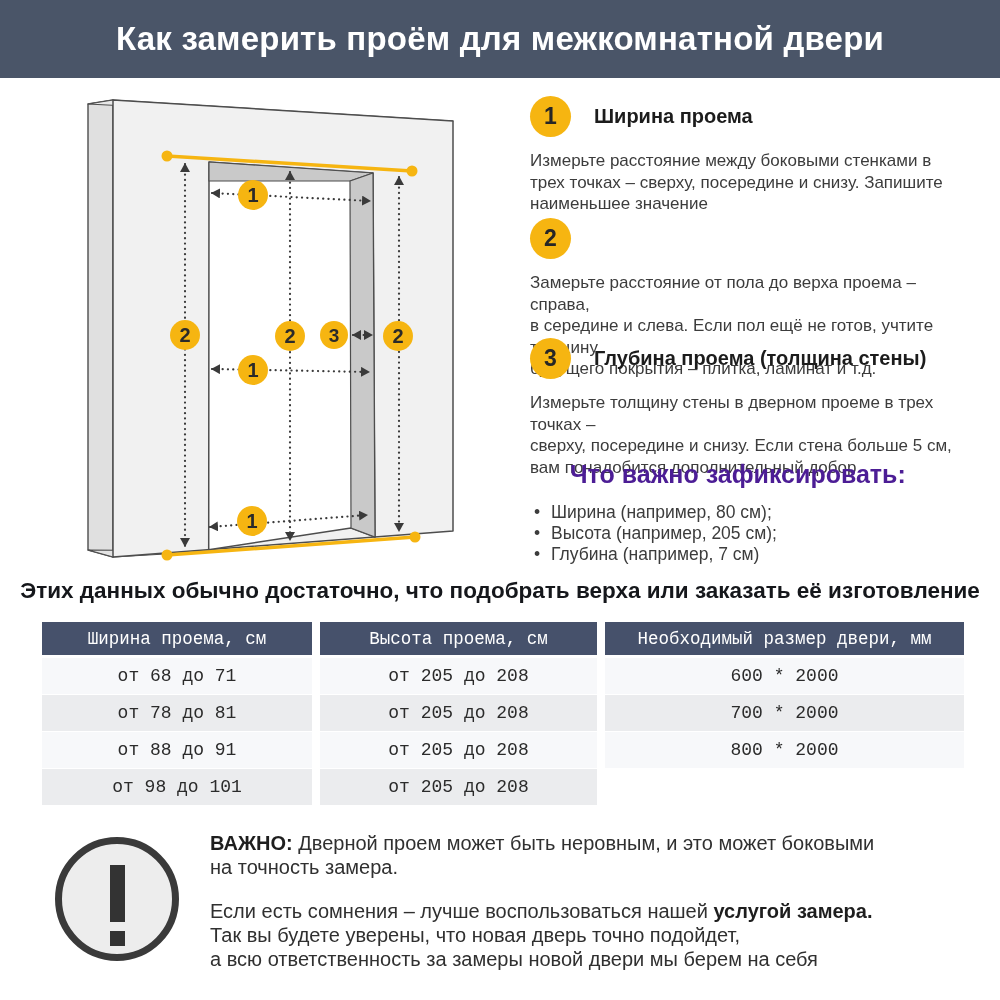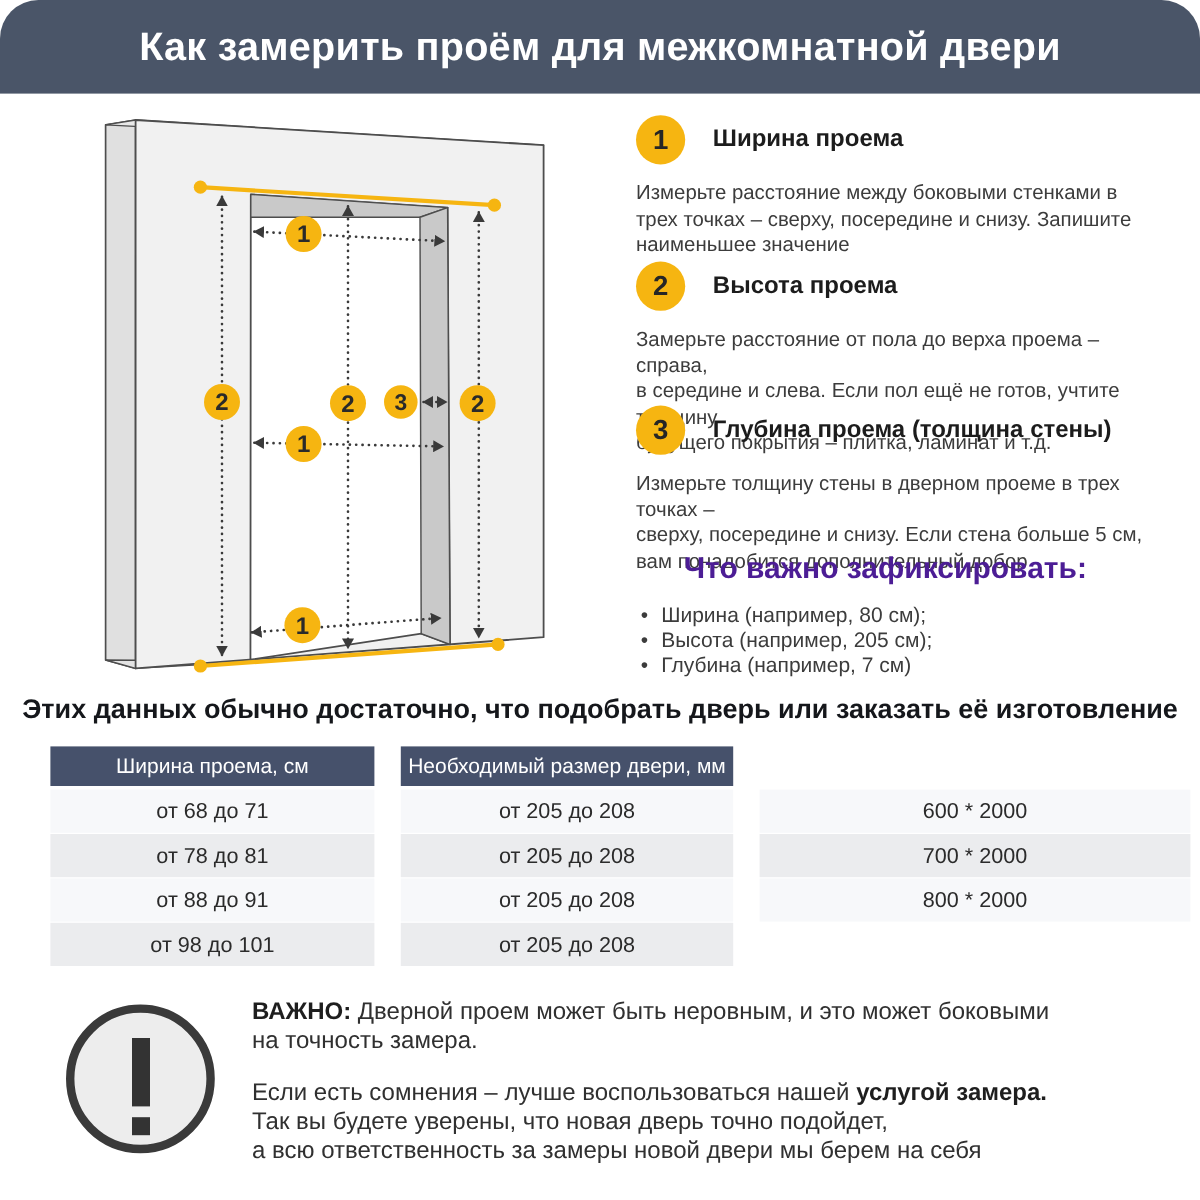--- a/index.html
+++ b/index.html
@@ -1,19 +1,19 @@
 <!DOCTYPE html>
 <html><head>
 <meta charset="utf-8">
 <style>
   * { margin:0; padding:0; box-sizing:border-box; }
   html,body { background:#fff; }
   .page {
     position:relative; width:1000px; height:1000px; overflow:hidden;
-    background:#fff; font-family:"Liberation Sans", sans-serif; color:#333;border-radius:32px;
+    background:#fff; font-family:"Liberation Sans", sans-serif; color:#333;
   }
   
   .title-bar {
     position:absolute; left:0; top:0; width:1000px; height:78px;
     background:#4A5568; display:flex; align-items:center; justify-content:center;
   }
   .title-bar h1 { color:#fff; font-size:33px; font-weight:bold; letter-spacing:0.2px; }
 
   
   .diagram { position:absolute; left:60px; top:88px; }
@@ -46,21 +46,21 @@
 
   
   .lead {
     position:absolute; left:0; top:578px; width:1000px; text-align:center;
     font-size:22.5px; font-weight:bold; color:#15171b;
   }
 
   
   .size-table { position:absolute; left:42px; top:622px; width:918px; }
   .tbl-row {
-    display:grid; grid-template-columns:270px 277px 359px; column-gap:22px;
+    display:grid; grid-template-columns:270px 277px 359px; column-gap:8px;font-family:Liberation Mono, monospace;
   }
   .tbl-head .cell {
     background:#46516B; color:#fff; height:33px; font-size:17.5px;
     display:flex; align-items:center; justify-content:center;
   }
   .tbl-body { margin-top:3px; }
   .tbl-body .tbl-row { margin-bottom:1px; }
   .tbl-body .cell {
     height:36px; font-size:18px; color:#2b2b2b;
     display:flex; align-items:center; justify-content:center;
@@ -170,21 +170,20 @@
     <div class="step-head">
       <div class="num-badge">1</div>
       <div class="step-title">Ширина проема</div>
     </div>
     <div class="step-desc">Измерьте расстояние между боковыми стенками в трех точках – сверху, посередине и снизу. Запишите наименьшее значение</div>
   </div>
 
   <div class="step" style="top:218px">
     <div class="step-head">
       <div class="num-badge">2</div>
-      <div class="step-title">Высота проема</div>
     </div>
     <div class="step-desc">Замерьте расстояние от пола до верха проема – справа,
 в середине и слева. Если пол ещё не готов, учтите толщину
 будущего покрытия – плитка, ламинат и т.д.</div>
   </div>
 
   <div class="step" style="top:338px">
     <div class="step-head">
       <div class="num-badge">3</div>
       <div class="step-title">Глубина проема (толщина стены)</div>
@@ -196,26 +195,27 @@
 
   <div class="checklist">
     <div class="checklist-title">Что важно зафиксировать:</div>
     <ul>
       <li>Ширина (например, 80 см);</li>
       <li>Высота (например, 205 см);</li>
       <li>Глубина (например, 7 см)</li>
     </ul>
   </div>
 
-  <div class="lead">Этих данных обычно достаточно, что подобрать дверь или заказать её изготовление</div>
+  <div class="lead">Этих данных обычно достаточно, что подобрать верха или заказать её изготовление</div>
 
   <div class="size-table">
     <div class="tbl-head">
       <div class="tbl-row">
         <div class="cell">Ширина проема, см</div>
+        <div class="cell">Высота проема, см</div>
         <div class="cell">Необходимый размер двери, мм</div>
       </div>
     </div>
     <div class="tbl-body">
       <div class="tbl-row">
         <div class="cell">от 68 до 71</div>
         <div class="cell">от 205 до 208</div>
         <div class="cell">600 * 2000</div>
       </div>
       <div class="tbl-row alt">

